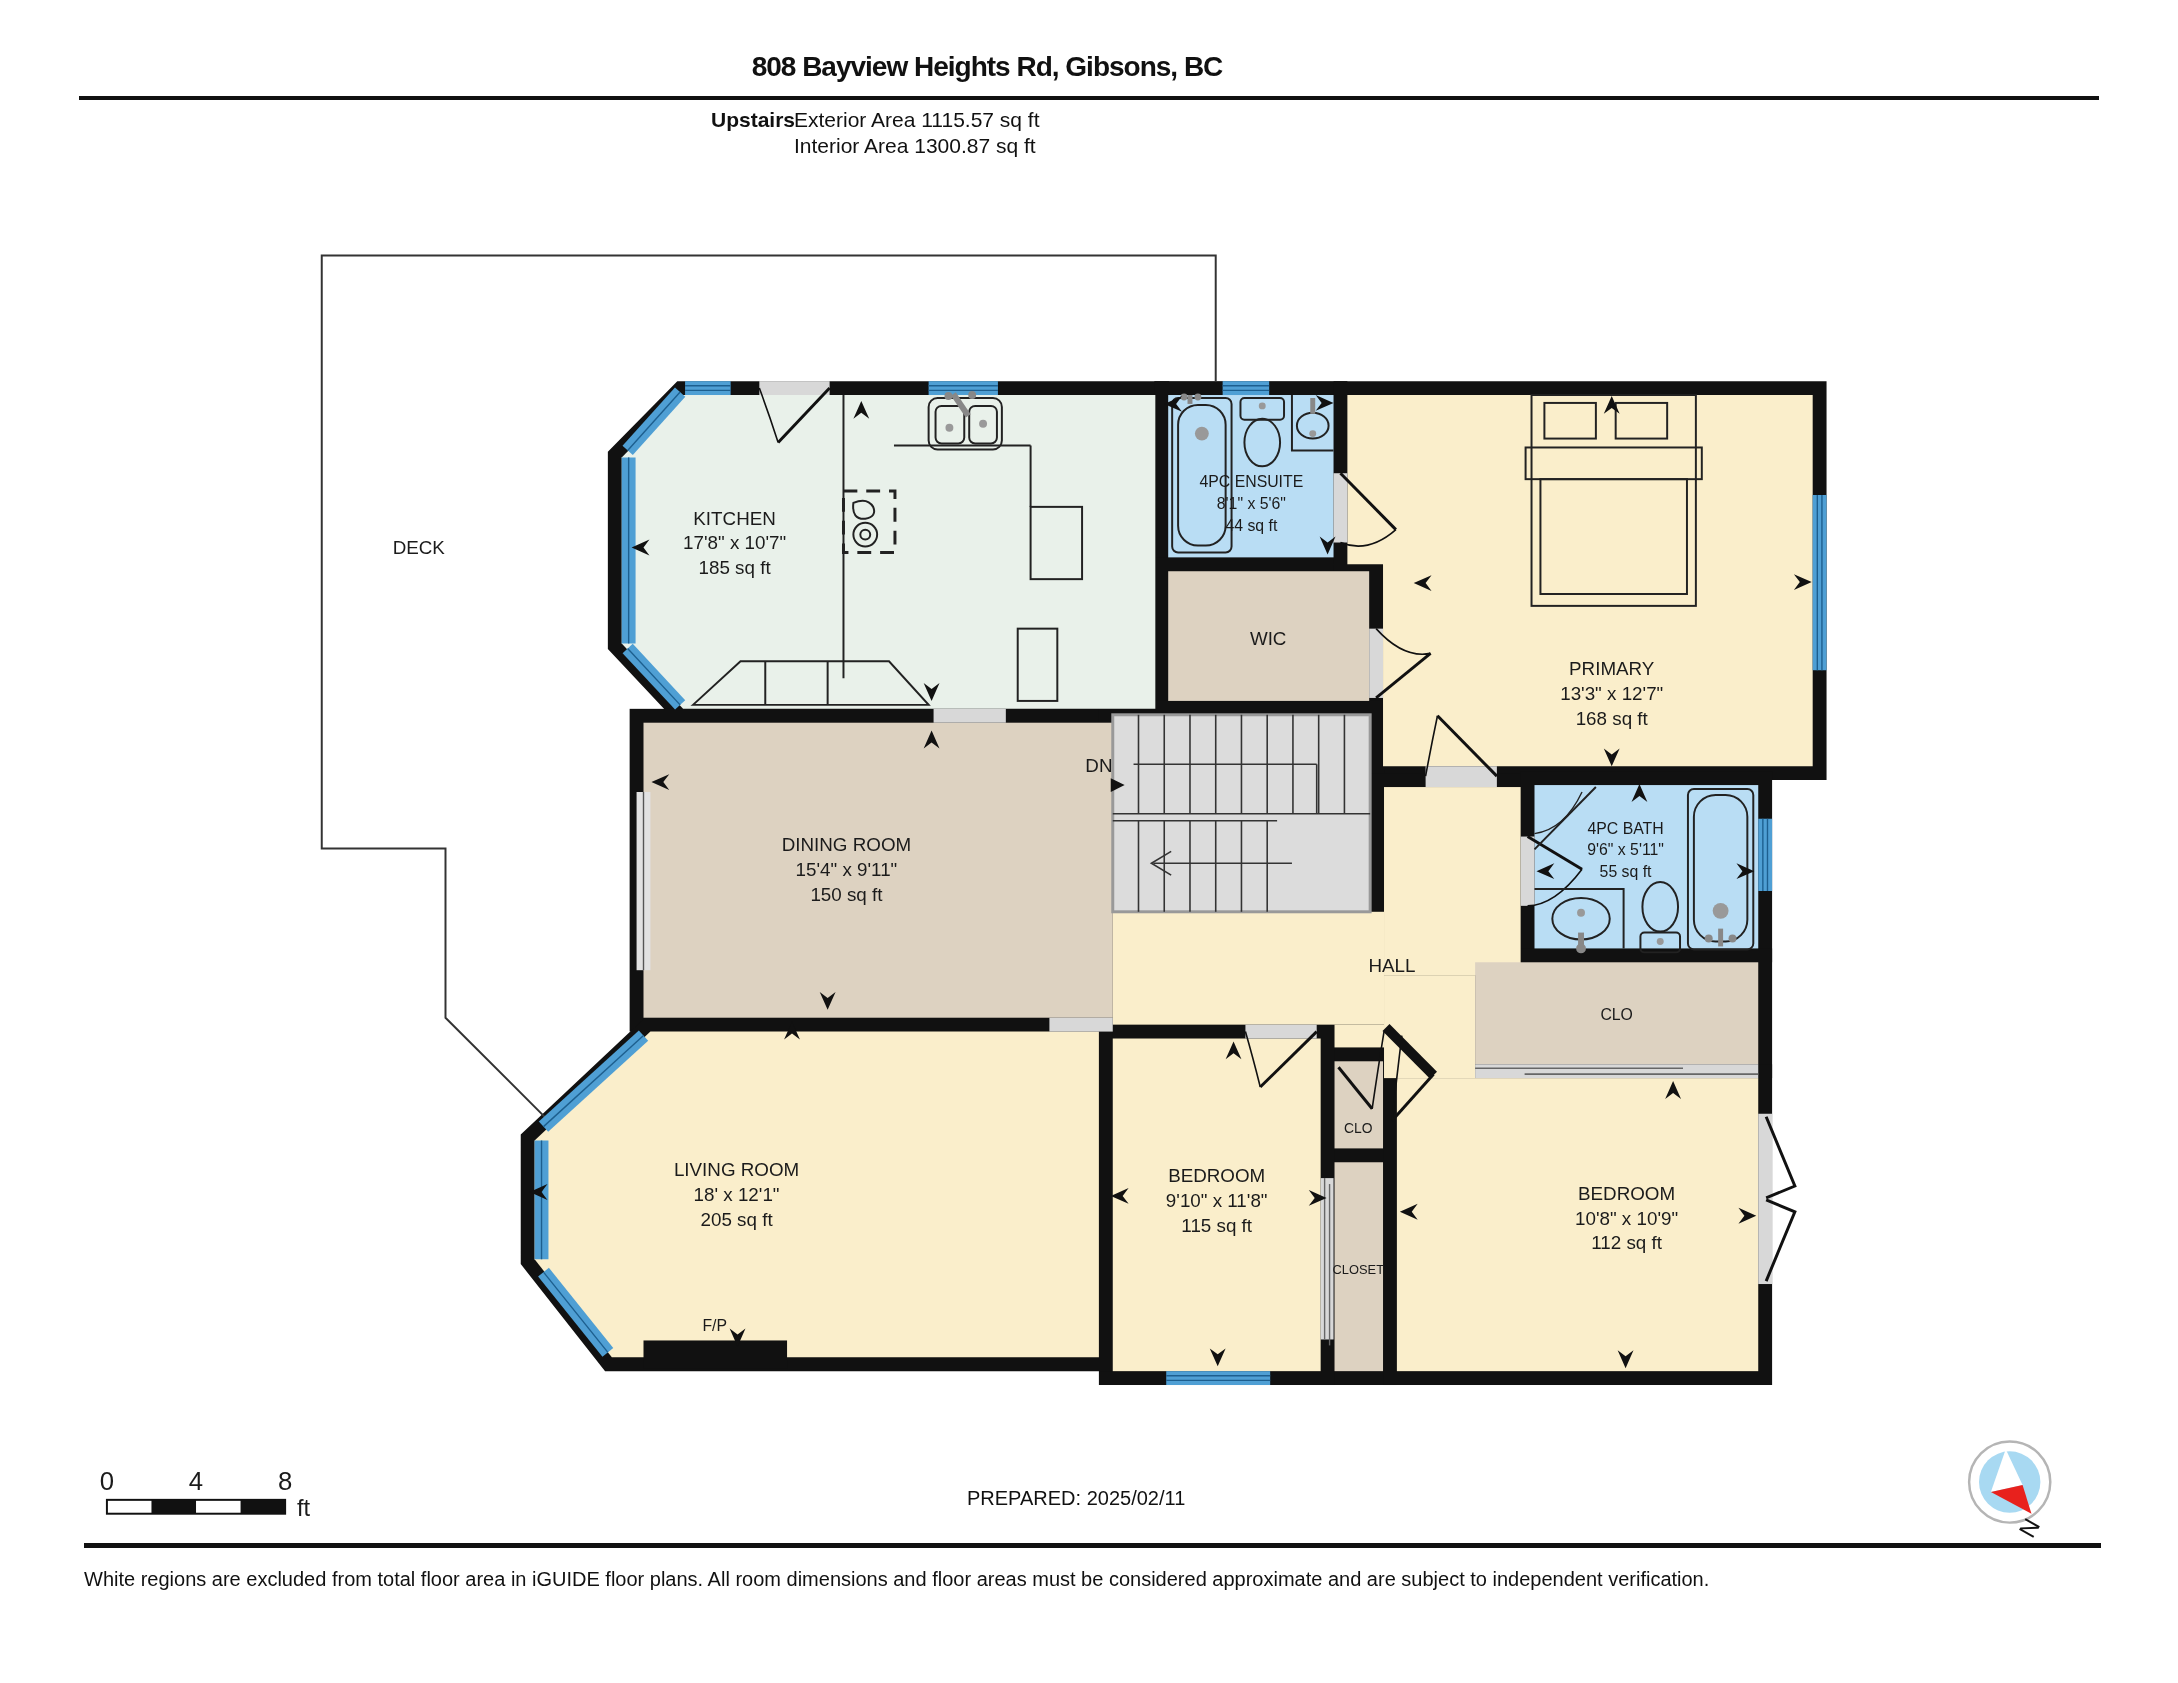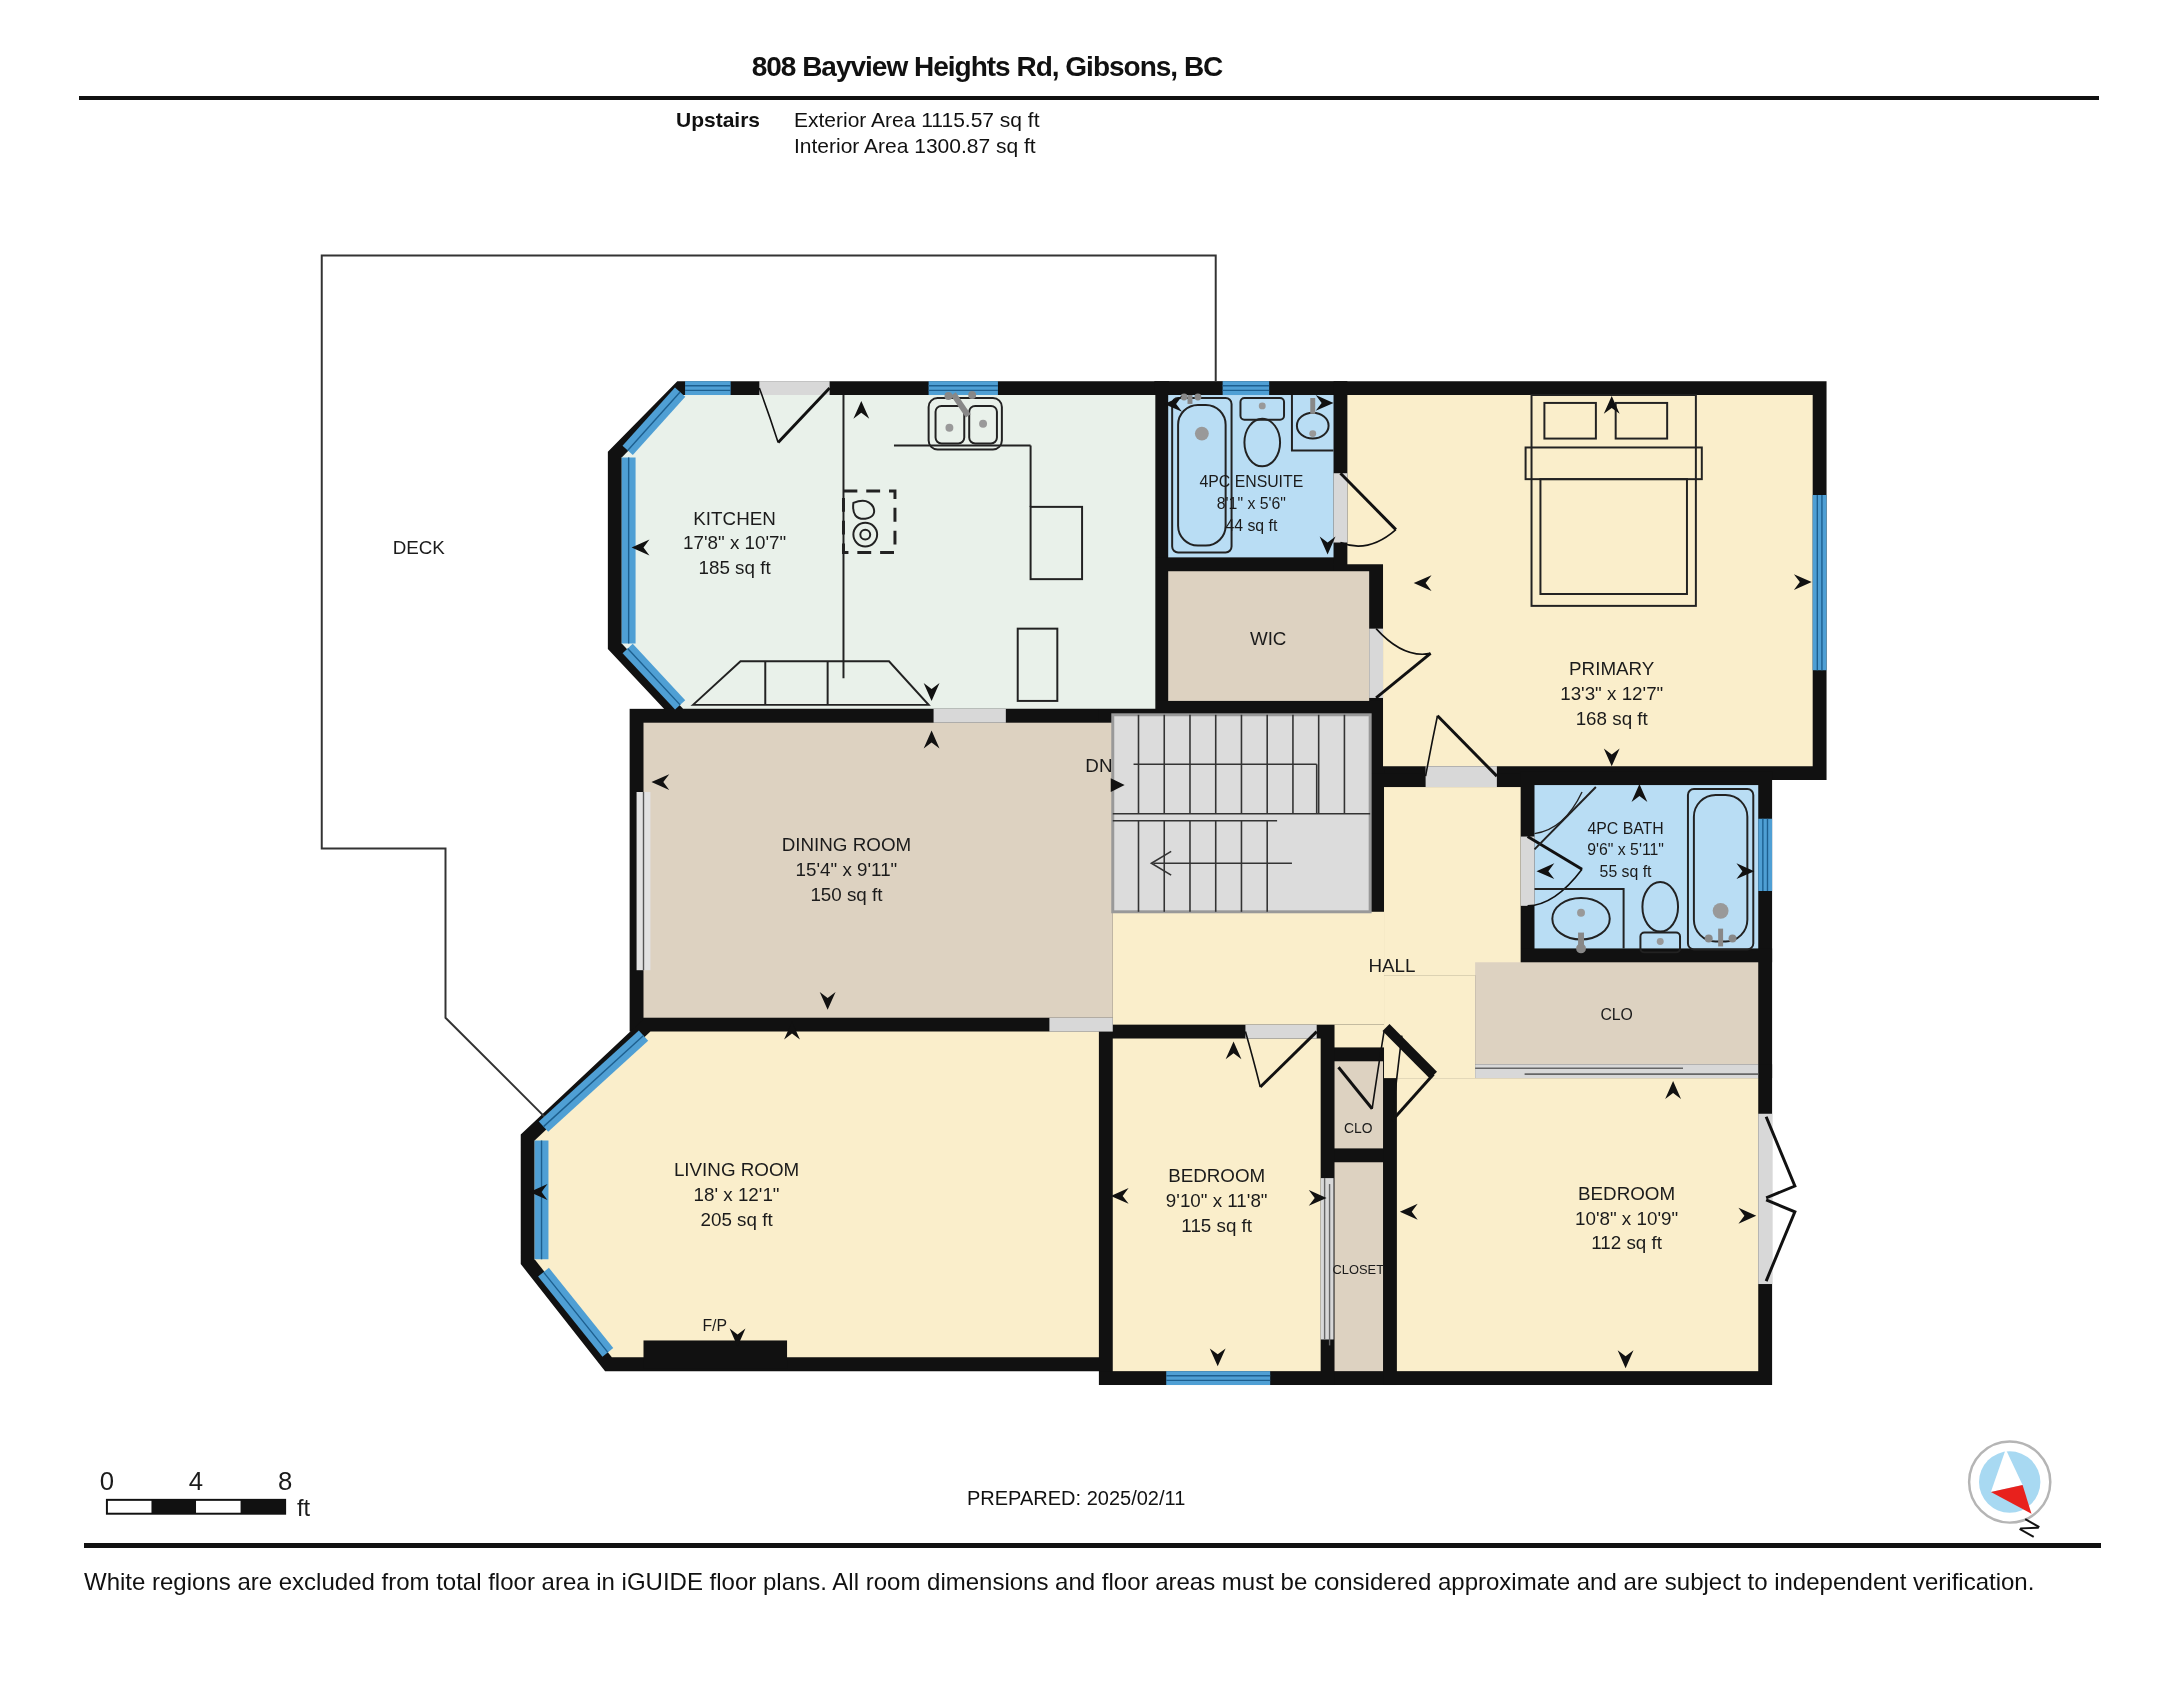--- a/index.html
+++ b/index.html
@@ -1,25 +1,25 @@
 <!DOCTYPE html>
 <html><head>
 <meta charset="utf-8">
 <style>
   html,body{margin:0;padding:0;background:#fff;}
   body{width:2178px;height:1683px;position:relative;font-family:"Liberation Sans",sans-serif;color:#111;overflow:hidden;}
   .abs{position:absolute;}
   #title{top:51px;left:0;width:1974px;text-align:center;font-size:28px;font-weight:bold;letter-spacing:-1px;}
   #rule1{top:96px;left:79px;width:2020px;height:4px;background:#111;}
-  #floor-label{top:108px;left:676px;font-size:21px;font-weight:bold;}
+  #floor-label{top:108px;left:711px;font-size:21px;font-weight:bold;}
   #ext-area{top:108px;left:794px;font-size:21px;}
   #int-area{top:134px;left:794px;font-size:21px;}
   #prepared{top:1487px;left:967px;font-size:20px;}
   #rule2{top:1543px;left:84px;width:2017px;height:5px;background:#111;}
-  #disclaimer{top:1568px;left:84px;width:2039px;font-size:24px;}
+  #disclaimer{top:1568px;left:84px;width:2039px;font-size:20px;}
   #plan-svg{top:0;left:0;}
 </style>
 </head>
 <body>
 
 <div class="abs" id="title">808 Bayview Heights Rd, Gibsons, BC</div>
 <div class="abs" id="rule1"></div>
 <div class="abs" id="floor-label">Upstairs</div>
 <div class="abs" id="ext-area">Exterior Area 1115.57 sq ft</div>
 <div class="abs" id="int-area">Interior Area 1300.87 sq ft</div>

